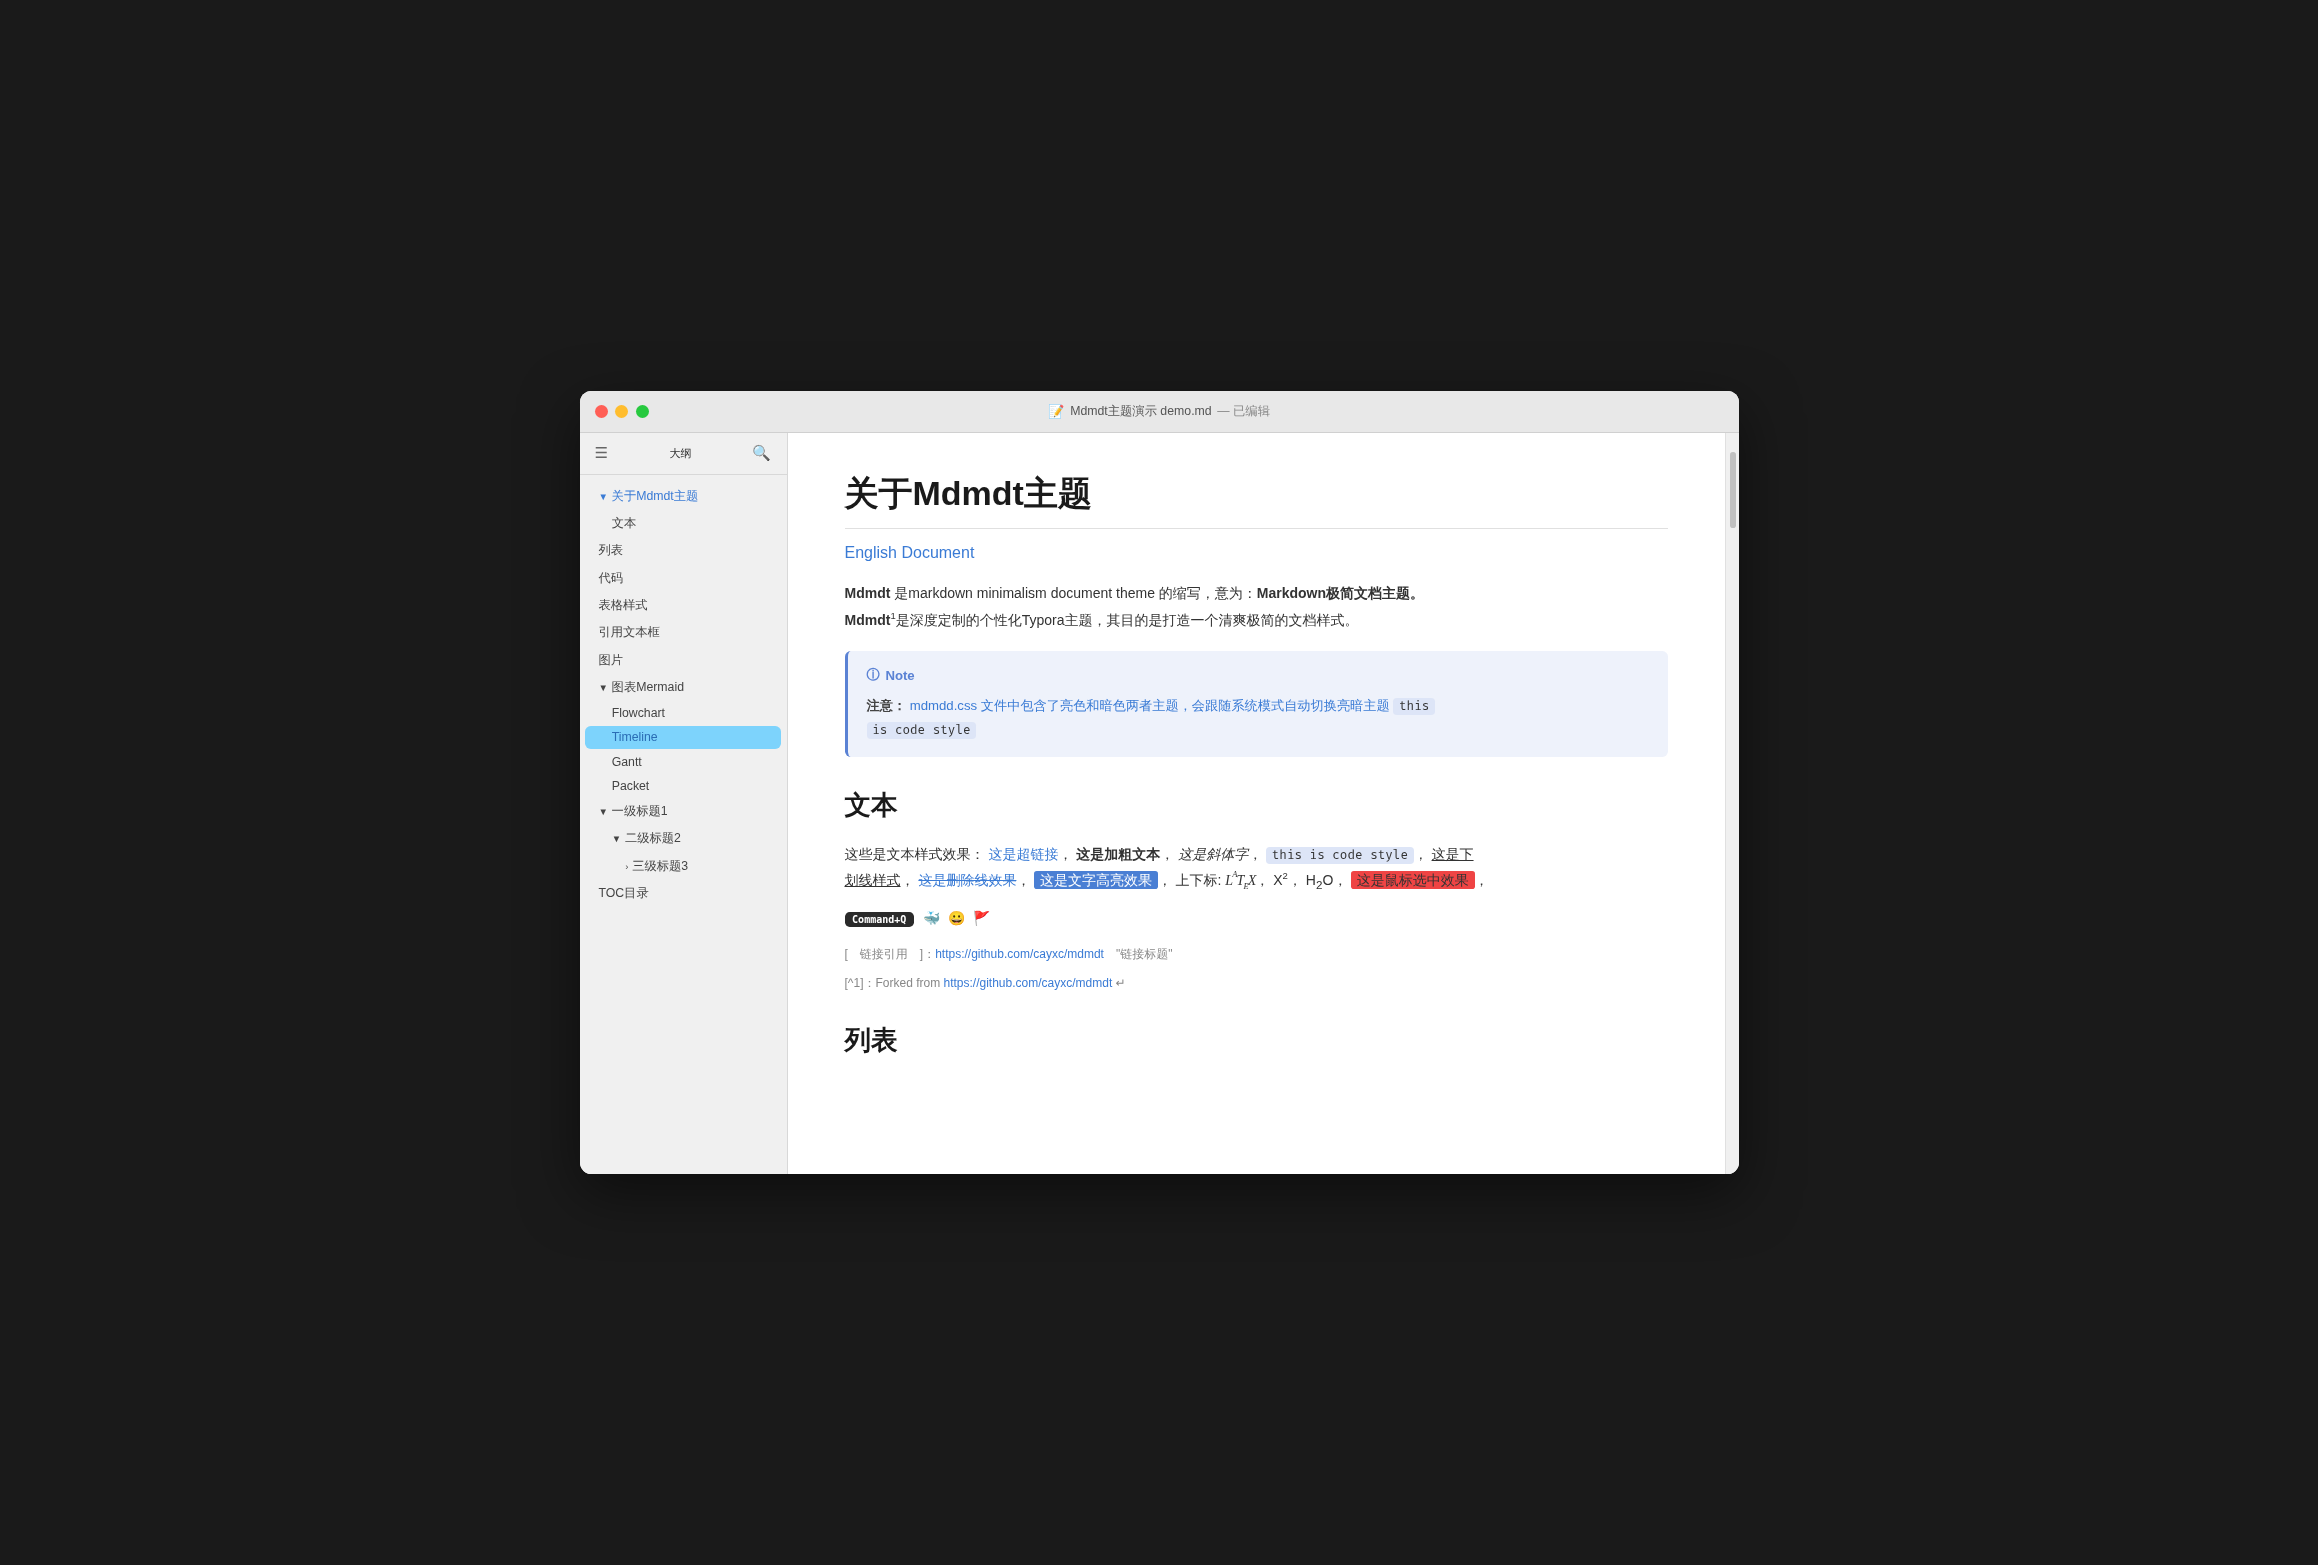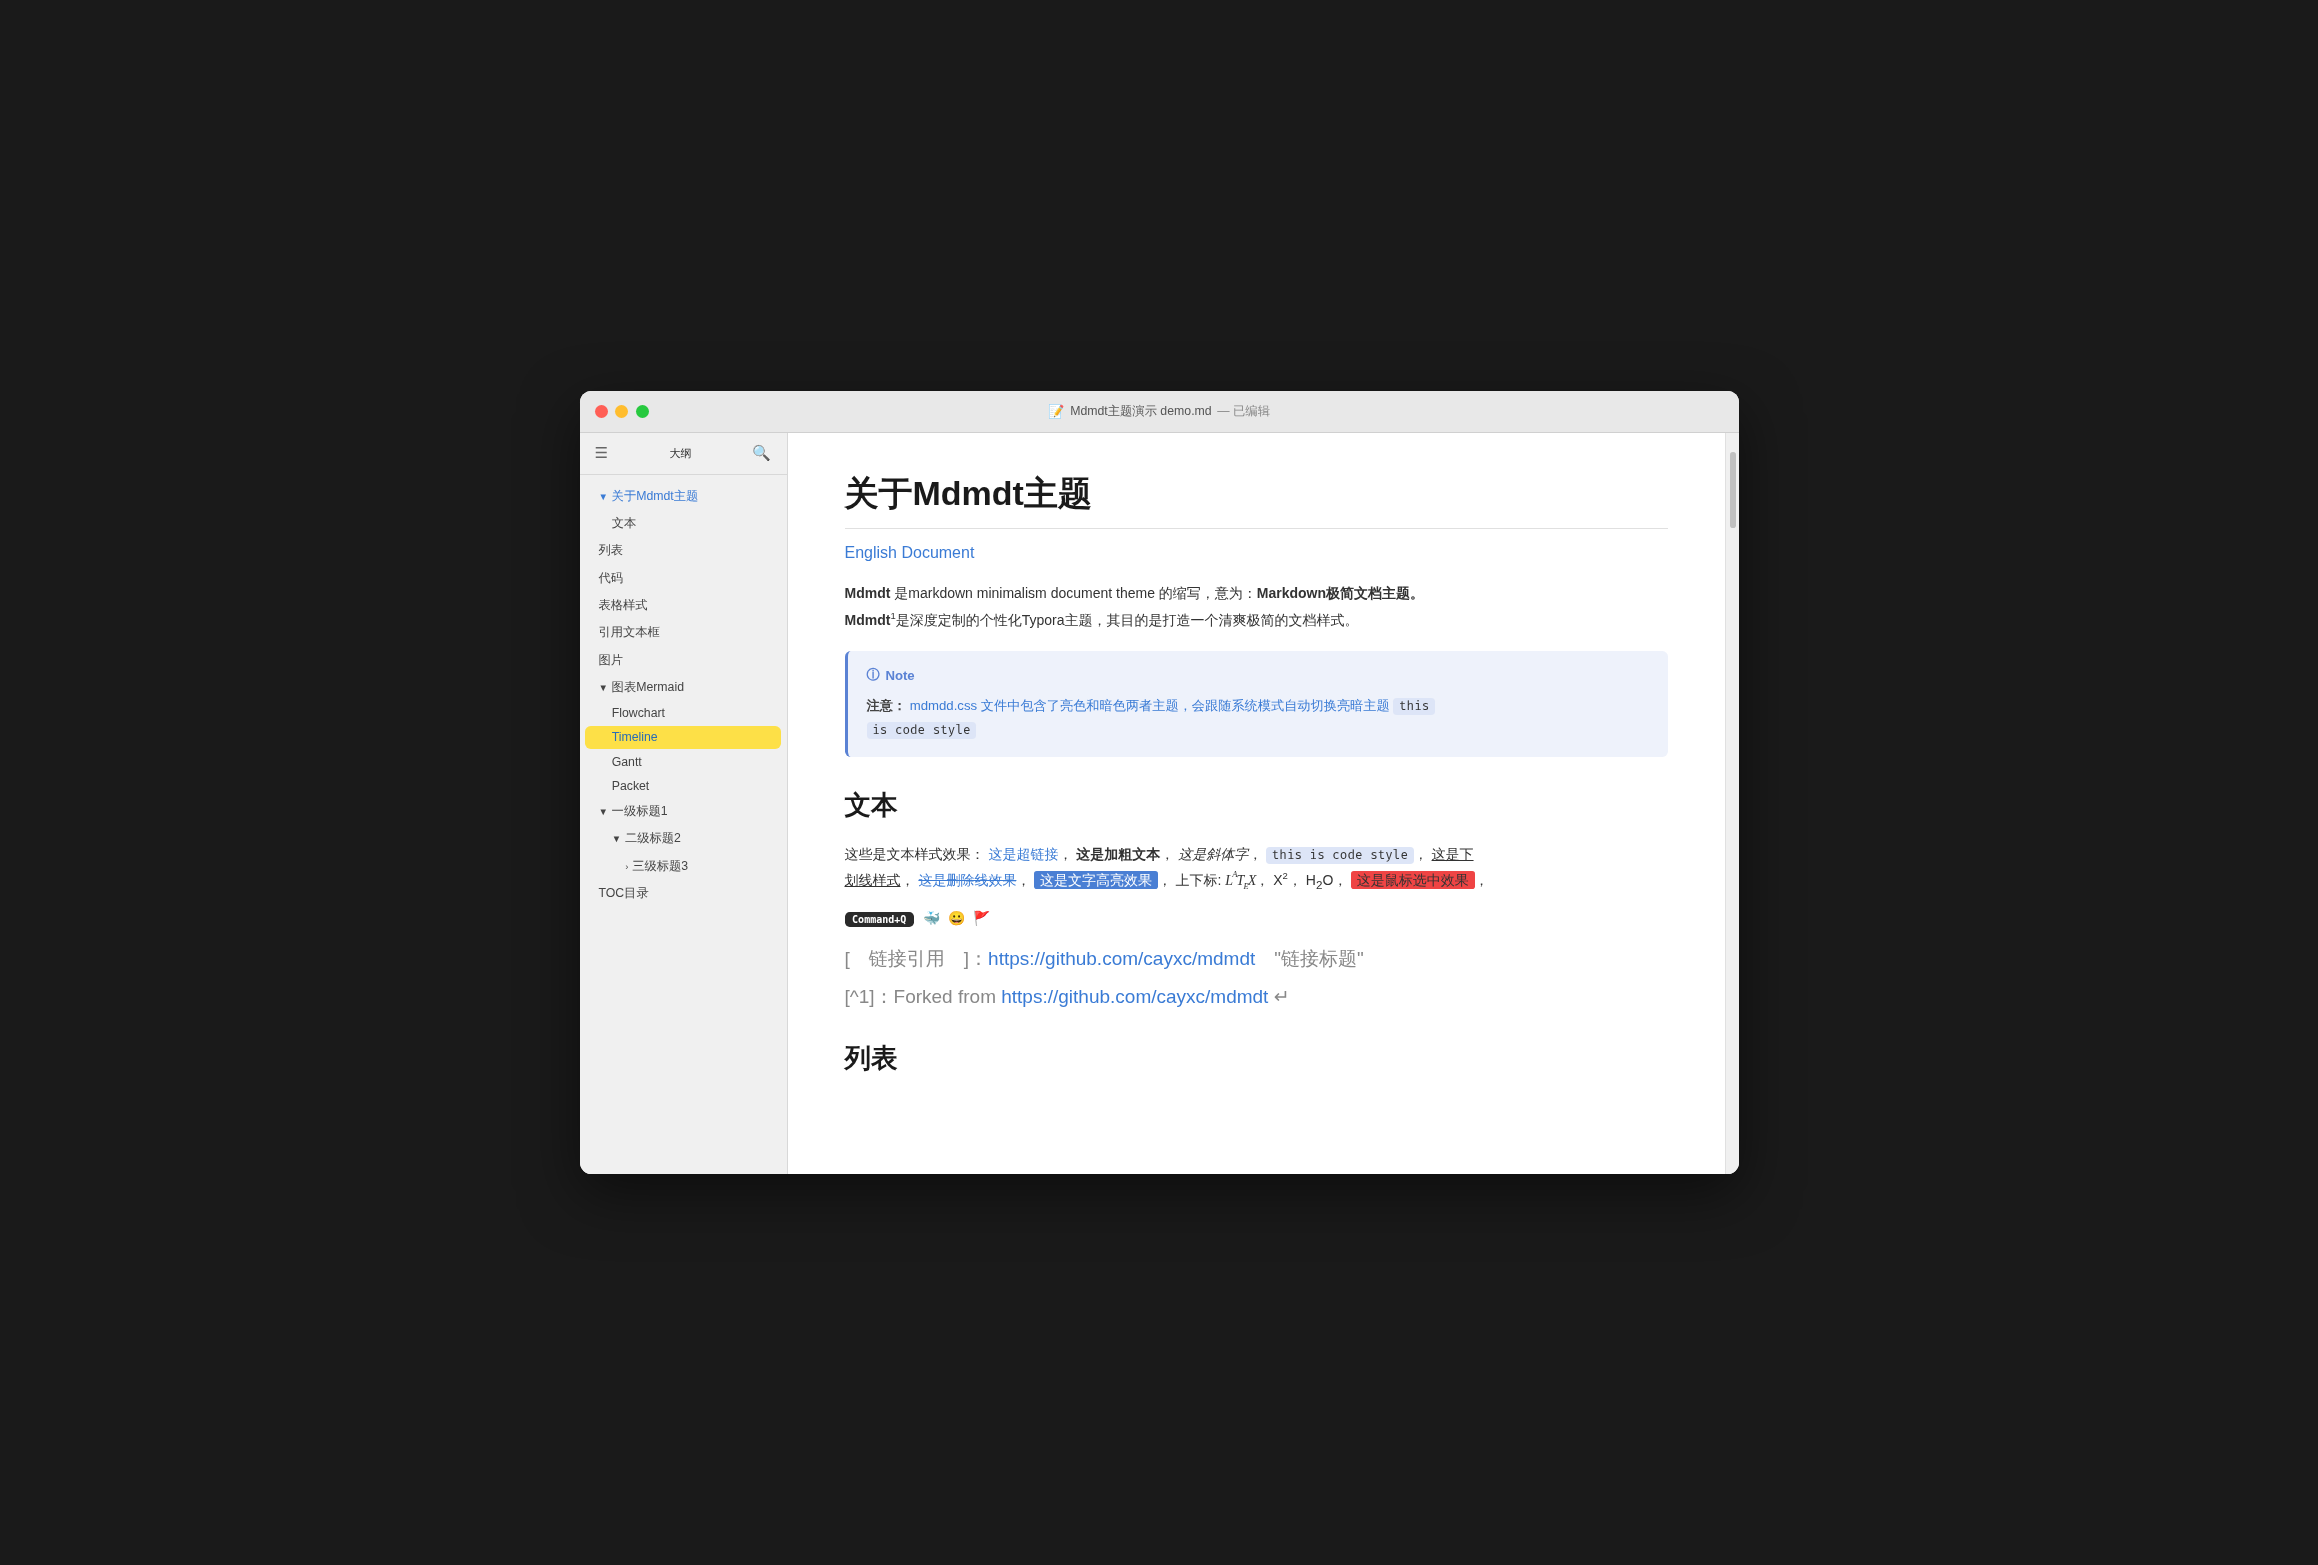--- a/index.html
+++ b/index.html
@@ -206,21 +206,21 @@
       background: #2a2a2a;
       color: white;
       padding: 1.9px 7.6px;
       border-radius: 4.7px;
       font-size: 10px;
       font-family: "SF Mono", monospace;
       font-weight: 600;
     }
     .ref-block {
       color: #888;
-      font-size: 19px;
+      font-size: 12px;
       margin: 11.4px 0;
     }
     .comment-block {
       color: #aaa;
       font-size: 13.2px;
       margin: 11.4px 0;
     }
     sup { font-size: 9.5px; vertical-align: super; }
     .italic { font-style: italic; }
   </style>
@@ -283,21 +283,21 @@
 
         <div class="nav-item">
           <span style="font-size:9.5px;">▼</span>
           <span>图表Mermaid</span>
         </div>
 
         <div class="nav-item nav-item-indent1">
           <span>Flowchart</span>
         </div>
 
-        <div class="nav-item nav-item-indent1" style="background:#fde047; color:#2a6db5;">
+        <div class="nav-item nav-item-indent1" style="background:#7dd3fc; color:#2a6db5;">
           <span>Timeline</span>
         </div>
 
         <div class="nav-item nav-item-indent1">
           <span>Gantt</span>
         </div>
 
         <div class="nav-item nav-item-indent1">
           <span>Packet</span>
         </div>

